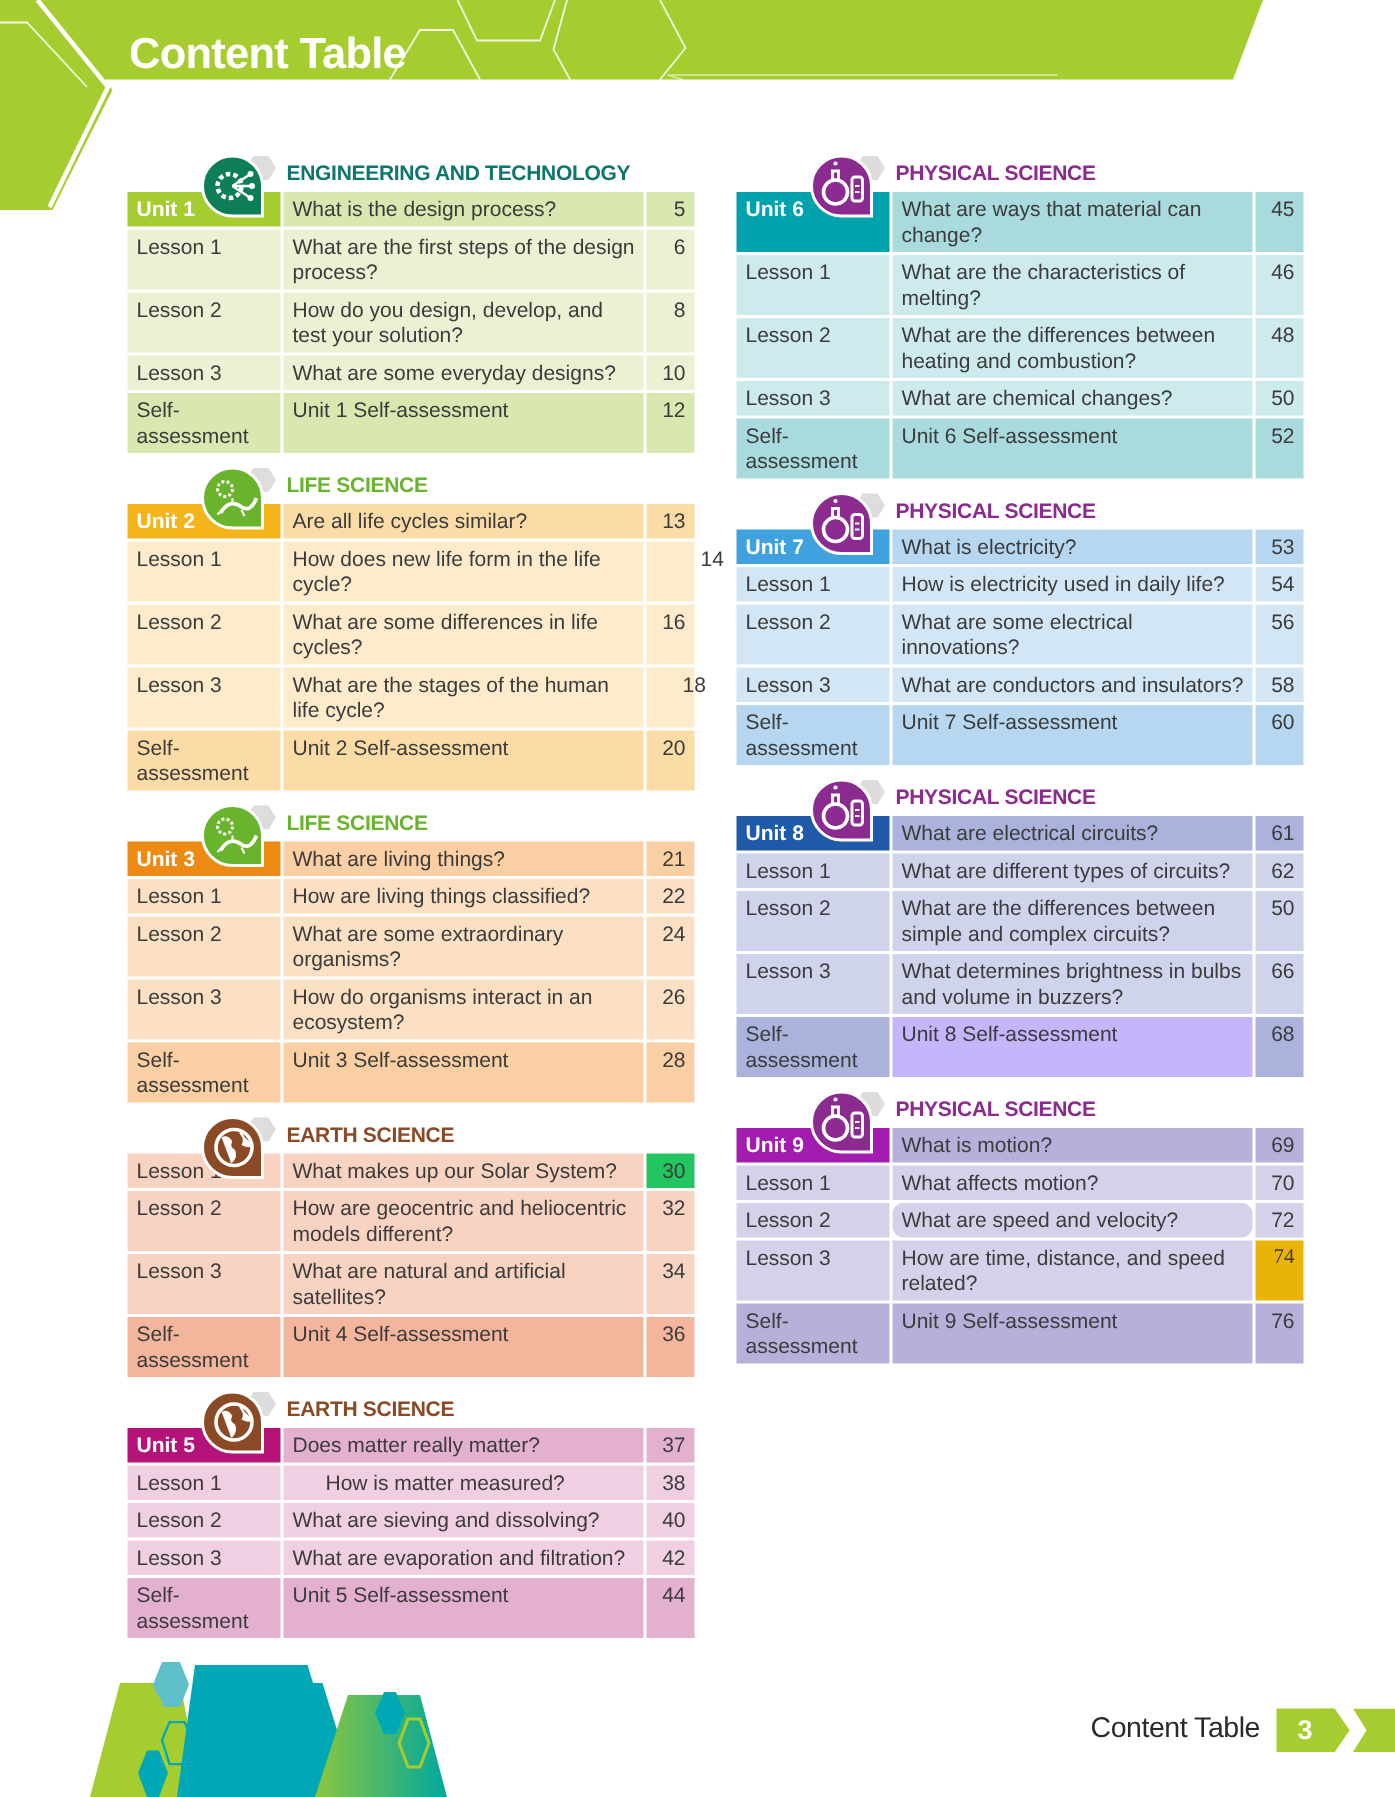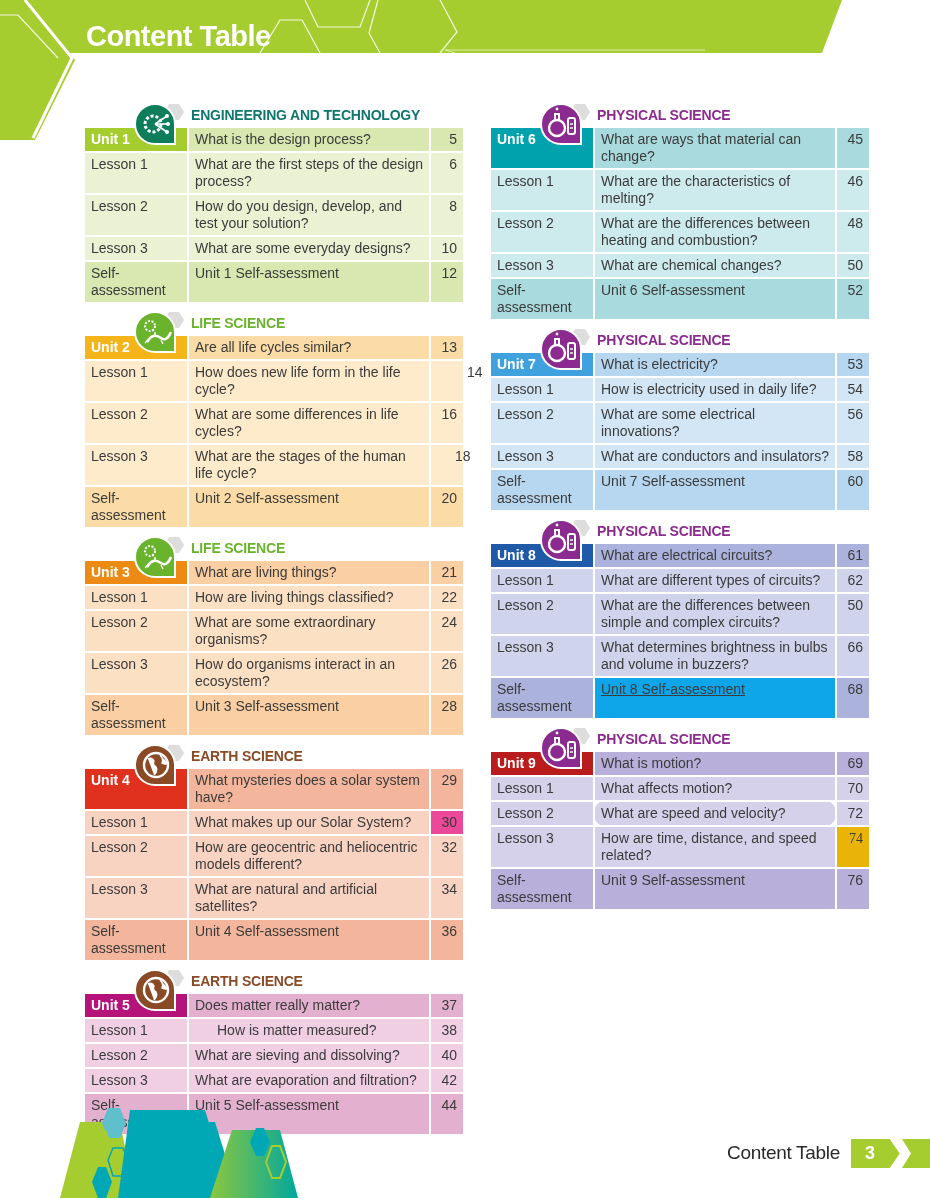--- a/index.html
+++ b/index.html
@@ -198,29 +198,24 @@
       <span class="section-title" style="color: rgb(139, 74, 38);">EARTH SCIENCE</span>
     </div>
     <div class="unit-icon"><svg width="60" height="48" viewBox="0 0 60 48">
           <polygon points="36,2 46,2 51,10 46,18 36,18 31,10" fill="#d9d9d9" opacity="0.9"></polygon>
           <path d="M2 22 A20 20 0 1 1 42 22 L42 42 L22 42 A20 20 0 0 1 2 22 Z" fill="#8b4a26" stroke="#ffffff" stroke-width="2"></path>
           <circle cx="23" cy="22" r="12" fill="none" stroke="#fff" stroke-width="2.4"></circle>
           <path d="M15 16 q4 -2 6 2 q-2 4 2 6 q2 4 -2 8 M27 12 q4 4 2 8 q4 2 6 0" fill="#fff" stroke="#fff" stroke-width="1.5"></path>
         </svg></div>
     <table class="toc">
       <tbody>
-          <tr class="unit-row">
-            <td class="c1" style="background: rgb(224, 48, 30);">Unit 4</td>
-            <td class="c2" style="background: rgb(243, 182, 156);">What mysteries does a solar system have?</td>
-            <td class="c3" style="background: rgb(243, 182, 156);">29</td>
-          </tr>
           <tr class="">
             <td class="c1" style="background: rgb(248, 211, 194);">Lesson 1</td>
             <td class="c2" style="background: rgb(248, 211, 194);">What makes up our Solar System?</td>
-            <td class="c3" style="background: #ec4899;">30</td>
+            <td class="c3" style="background: #22c55e;">30</td>
           </tr>
           <tr class="">
             <td class="c1" style="background: rgb(248, 211, 194);">Lesson 2</td>
             <td class="c2" style="background: rgb(248, 211, 194);">How are geocentric and heliocentric models different?</td>
             <td class="c3" style="background: rgb(248, 211, 194);">32</td>
           </tr>
           <tr class="">
             <td class="c1" style="background: rgb(248, 211, 194);">Lesson 3</td>
             <td class="c2" style="background: rgb(248, 211, 194);">What are natural and artificial satellites?</td>
             <td class="c3" style="background: rgb(248, 211, 194);">34</td>
@@ -408,21 +403,21 @@
             <td class="c2" style="background: rgb(207, 212, 236);">What are the differences between simple and complex circuits?</td>
             <td class="c3" style="background: rgb(207, 212, 236);">50</td>
           </tr>
           <tr class="">
             <td class="c1" style="background: rgb(207, 212, 236);">Lesson 3</td>
             <td class="c2" style="background: rgb(207, 212, 236);">What determines brightness in bulbs and volume in buzzers?</td>
             <td class="c3" style="background: rgb(207, 212, 236);">66</td>
           </tr>
           <tr class="">
             <td class="c1" style="background: rgb(171, 179, 221);">Self-<br>assessment</td>
-            <td class="c2" style="background: #0ea5e9; text-decoration: underline;">Unit 8 Self-assessment</td>
+            <td class="c2" style="background: #c4b5fd;">Unit 8 Self-assessment</td>
             <td class="c3" style="background: rgb(171, 179, 221);">68</td>
           </tr>
         </tbody>
     </table>
     <div class="block-gap"></div>
   </div>
 
   <div class="unit-block">
     <div class="section-head">
       <span class="section-title" style="color: rgb(139, 42, 143);">PHYSICAL SCIENCE</span>
@@ -435,21 +430,21 @@
           <line x1="16" y1="12" x2="16" y2="19" stroke="#fff" stroke-width="2"></line>
           <line x1="20" y1="12" x2="20" y2="19" stroke="#fff" stroke-width="2"></line>
           <circle cx="18" cy="7" r="1.4" fill="#fff"></circle>
           <rect x="29" y="16" width="7" height="16" rx="2" fill="none" stroke="#fff" stroke-width="2"></rect>
           <line x1="31" y1="22" x2="34" y2="22" stroke="#fff" stroke-width="1.4"></line>
           <line x1="31" y1="26" x2="34" y2="26" stroke="#fff" stroke-width="1.4"></line>
         </svg></div>
     <table class="toc">
       <tbody>
           <tr class="unit-row">
-            <td class="c1" style="background: #b91c1c;">Unit 9</td>
+            <td class="c1" style="background: #a21caf;">Unit 9</td>
             <td class="c2" style="background: rgb(184, 176, 218);">What is motion?</td>
             <td class="c3" style="background: rgb(184, 176, 218);">69</td>
           </tr>
           <tr class="">
             <td class="c1" style="background: rgb(214, 209, 234);">Lesson 1</td>
             <td class="c2" style="background: rgb(214, 209, 234);">What affects motion?</td>
             <td class="c3" style="background: rgb(214, 209, 234);">70</td>
           </tr>
           <tr class="">
             <td class="c1" style="background: rgb(214, 209, 234);">Lesson 2</td>

